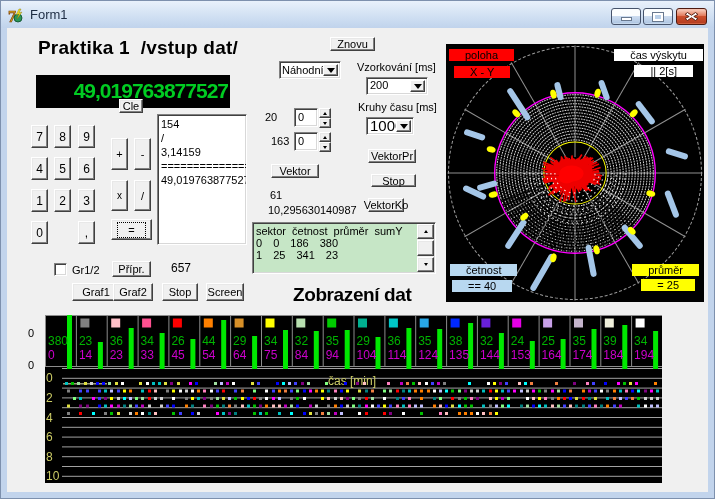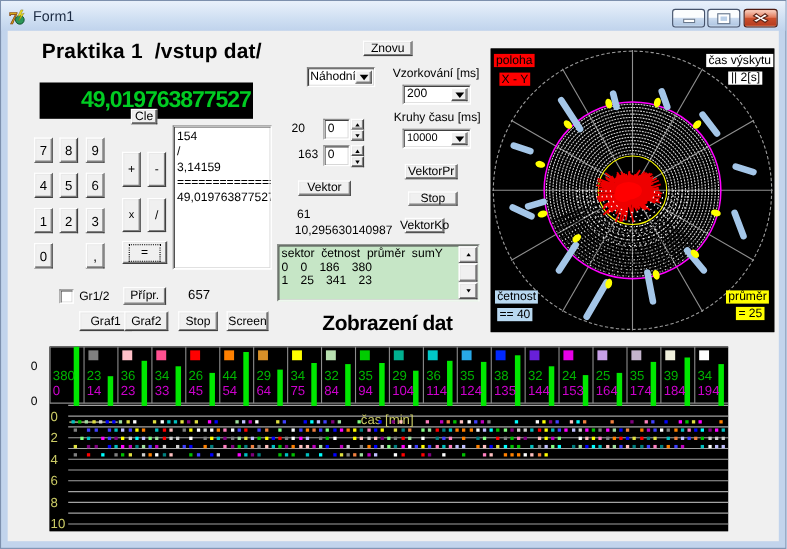--- a/index.html
+++ b/index.html
@@ -27,21 +27,21 @@
   border-right:1px solid #fff; border-bottom:1px solid #fff;
   box-shadow:inset 1px 1px 0 #404040, inset -1px -1px 0 #d8d8d8; }
 .combo-btn { position:absolute; right:2px; top:2px; bottom:2px; width:15px; background:#f0f0f0;
   border-top:1px solid #ffffff; border-left:1px solid #ffffff;
   border-right:1px solid #404040; border-bottom:1px solid #404040;
   box-shadow:inset -1px -1px 0 #808080;
   display:flex; align-items:center; justify-content:center; }
 .arr-d { width:0; height:0; border-left:4px solid transparent; border-right:4px solid transparent; border-top:5px solid #000; }
 .arr-u-s { width:0; height:0; border-left:2.5px solid transparent; border-right:2.5px solid transparent; border-bottom:3.5px solid #000; }
 .arr-d-s { width:0; height:0; border-left:2.5px solid transparent; border-right:2.5px solid transparent; border-top:3.5px solid #000; }
-.taglbl { position:absolute; font-size:11px; color:#000; padding:0 2px; white-space:nowrap; }
+.taglbl { position:absolute; font-size:11px; color:#000; padding:0 16px; white-space:nowrap; }
 </style></head>
 <body>
 <div id="frame"></div>
 <div id="titlebar"></div>
 
 <svg width="18" height="18" viewBox="0 0 18 18" style="position:absolute;left:7px;top:8px">
   <text x="1" y="14" font-family="Liberation Serif, serif" font-weight="bold" font-size="16" fill="#d8a818" stroke="#7a3808" stroke-width="0.6">7</text>
   <circle cx="11" cy="10" r="4" fill="#2c9658" stroke="#0a4a28" stroke-width="0.8"></circle>
   <polygon points="12,1 9,7 12,6 10,11 15,4 12,5 14,1" fill="#f0e020" stroke="#807010" stroke-width="0.4"></polygon>
 </svg>
@@ -86,21 +86,21 @@
 
 <div class="btn" style="left:330px;top:37px;width:45px;height:14px">Znovu</div>
 <div class="sunk" style="left:279px;top:61px;width:62px;height:18px;font-size:11px;line-height:16px;padding-left:2px">Náhodní<div class="combo-btn">
       <div class="arr-d"></div>
     </div></div>
 <div class="lbl" style="left:357px;top:61px">Vzorkování [ms]</div>
 <div class="sunk" style="left:366px;top:77px;width:62px;height:18px;font-size:11px;line-height:15px;padding-left:3px">200<div class="combo-btn">
       <div class="arr-d"></div>
     </div></div>
 <div class="lbl" style="left:358px;top:101px">Kruhy času [ms]</div>
-<div class="sunk" style="left:366px;top:117px;width:62px;height:18px;font-size:10px;line-height:15px;padding-left:3px">10000<div class="combo-btn">
+<div class="sunk" style="left:366px;top:117px;width:48px;height:18px;font-size:15px;line-height:15px;padding-left:3px">10000<div class="combo-btn">
       <div class="arr-d"></div>
     </div></div>
 
 <div class="lbl" style="left:265px;top:111px">20</div>
 <div class="sunk" style="left:294px;top:108px;width:24px;height:19px;font-size:11px;line-height:16px;padding-left:3px">0</div>
 <div class="btn" style="left:319px;top:108px;width:12px;height:10px">
     <div class="arr-u-s"></div>
   </div>
 <div class="btn" style="left:319px;top:118px;width:12px;height:10px">
     <div class="arr-d-s"></div>

